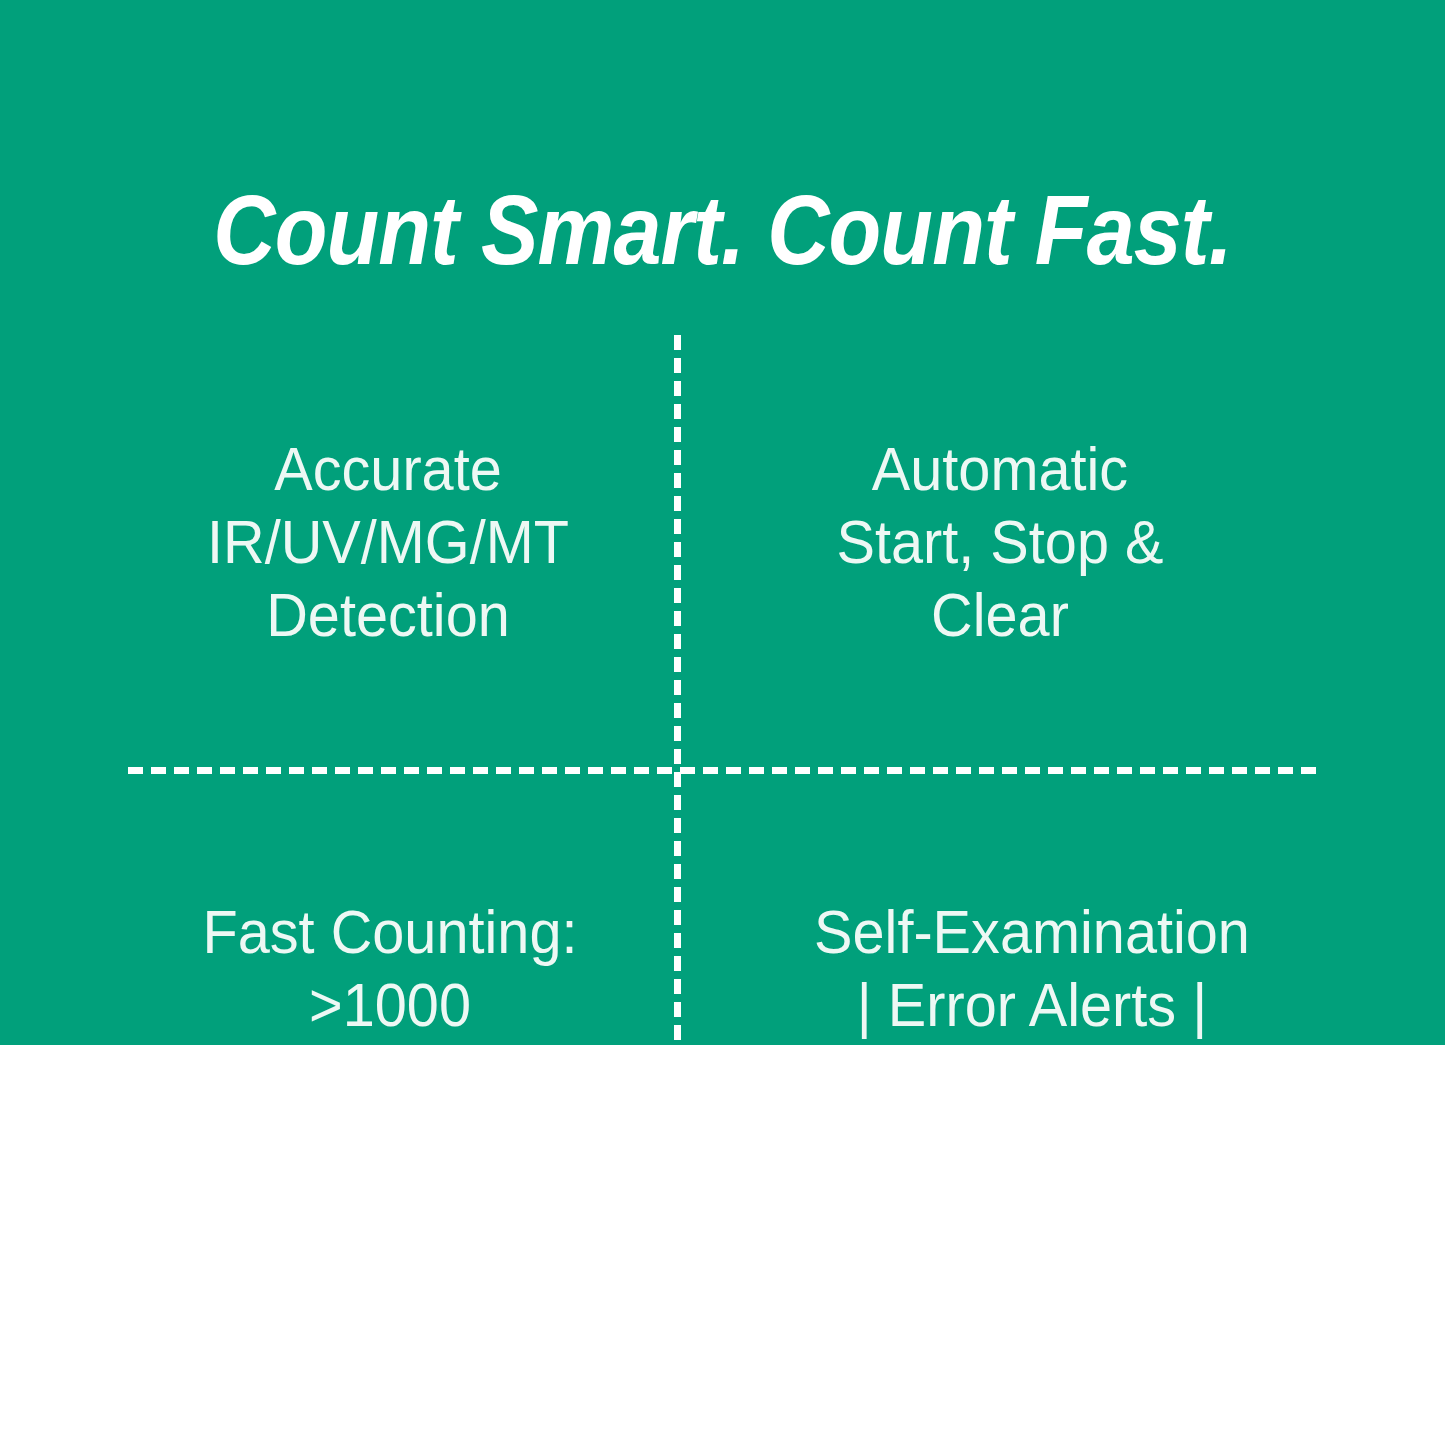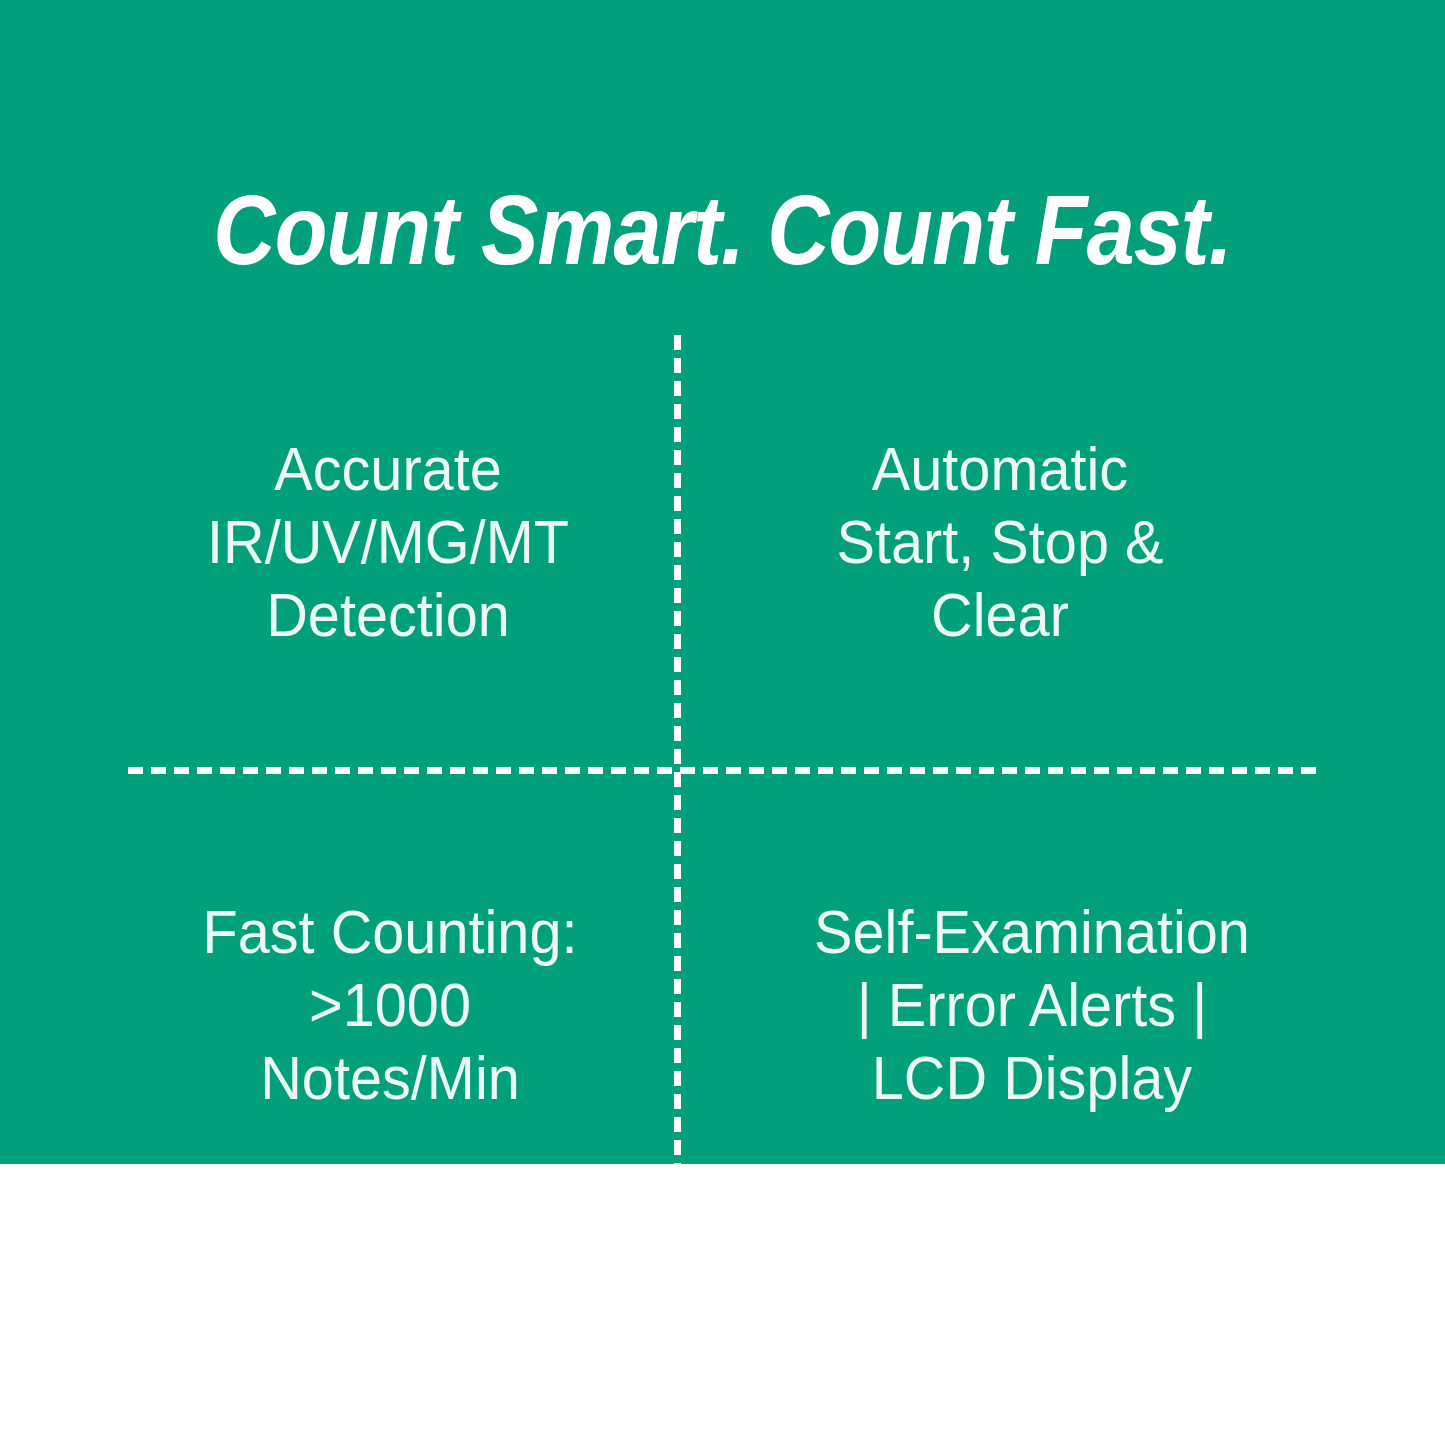--- a/index.html
+++ b/index.html
@@ -9,21 +9,21 @@
   body {
     width: 1445px;
     height: 1445px;
     overflow: hidden;
     font-family: "Liberation Sans", sans-serif;
   }
 
   #poster {
     position: relative;
     width: 1445px;
-    height: 1164px;
+    height: 1045px;
     background: #01A07B;
     overflow: hidden;
   }
 
   
   #headline {
     position: absolute;
     left: 0;
     top: 178px;
     width: 1445px;

